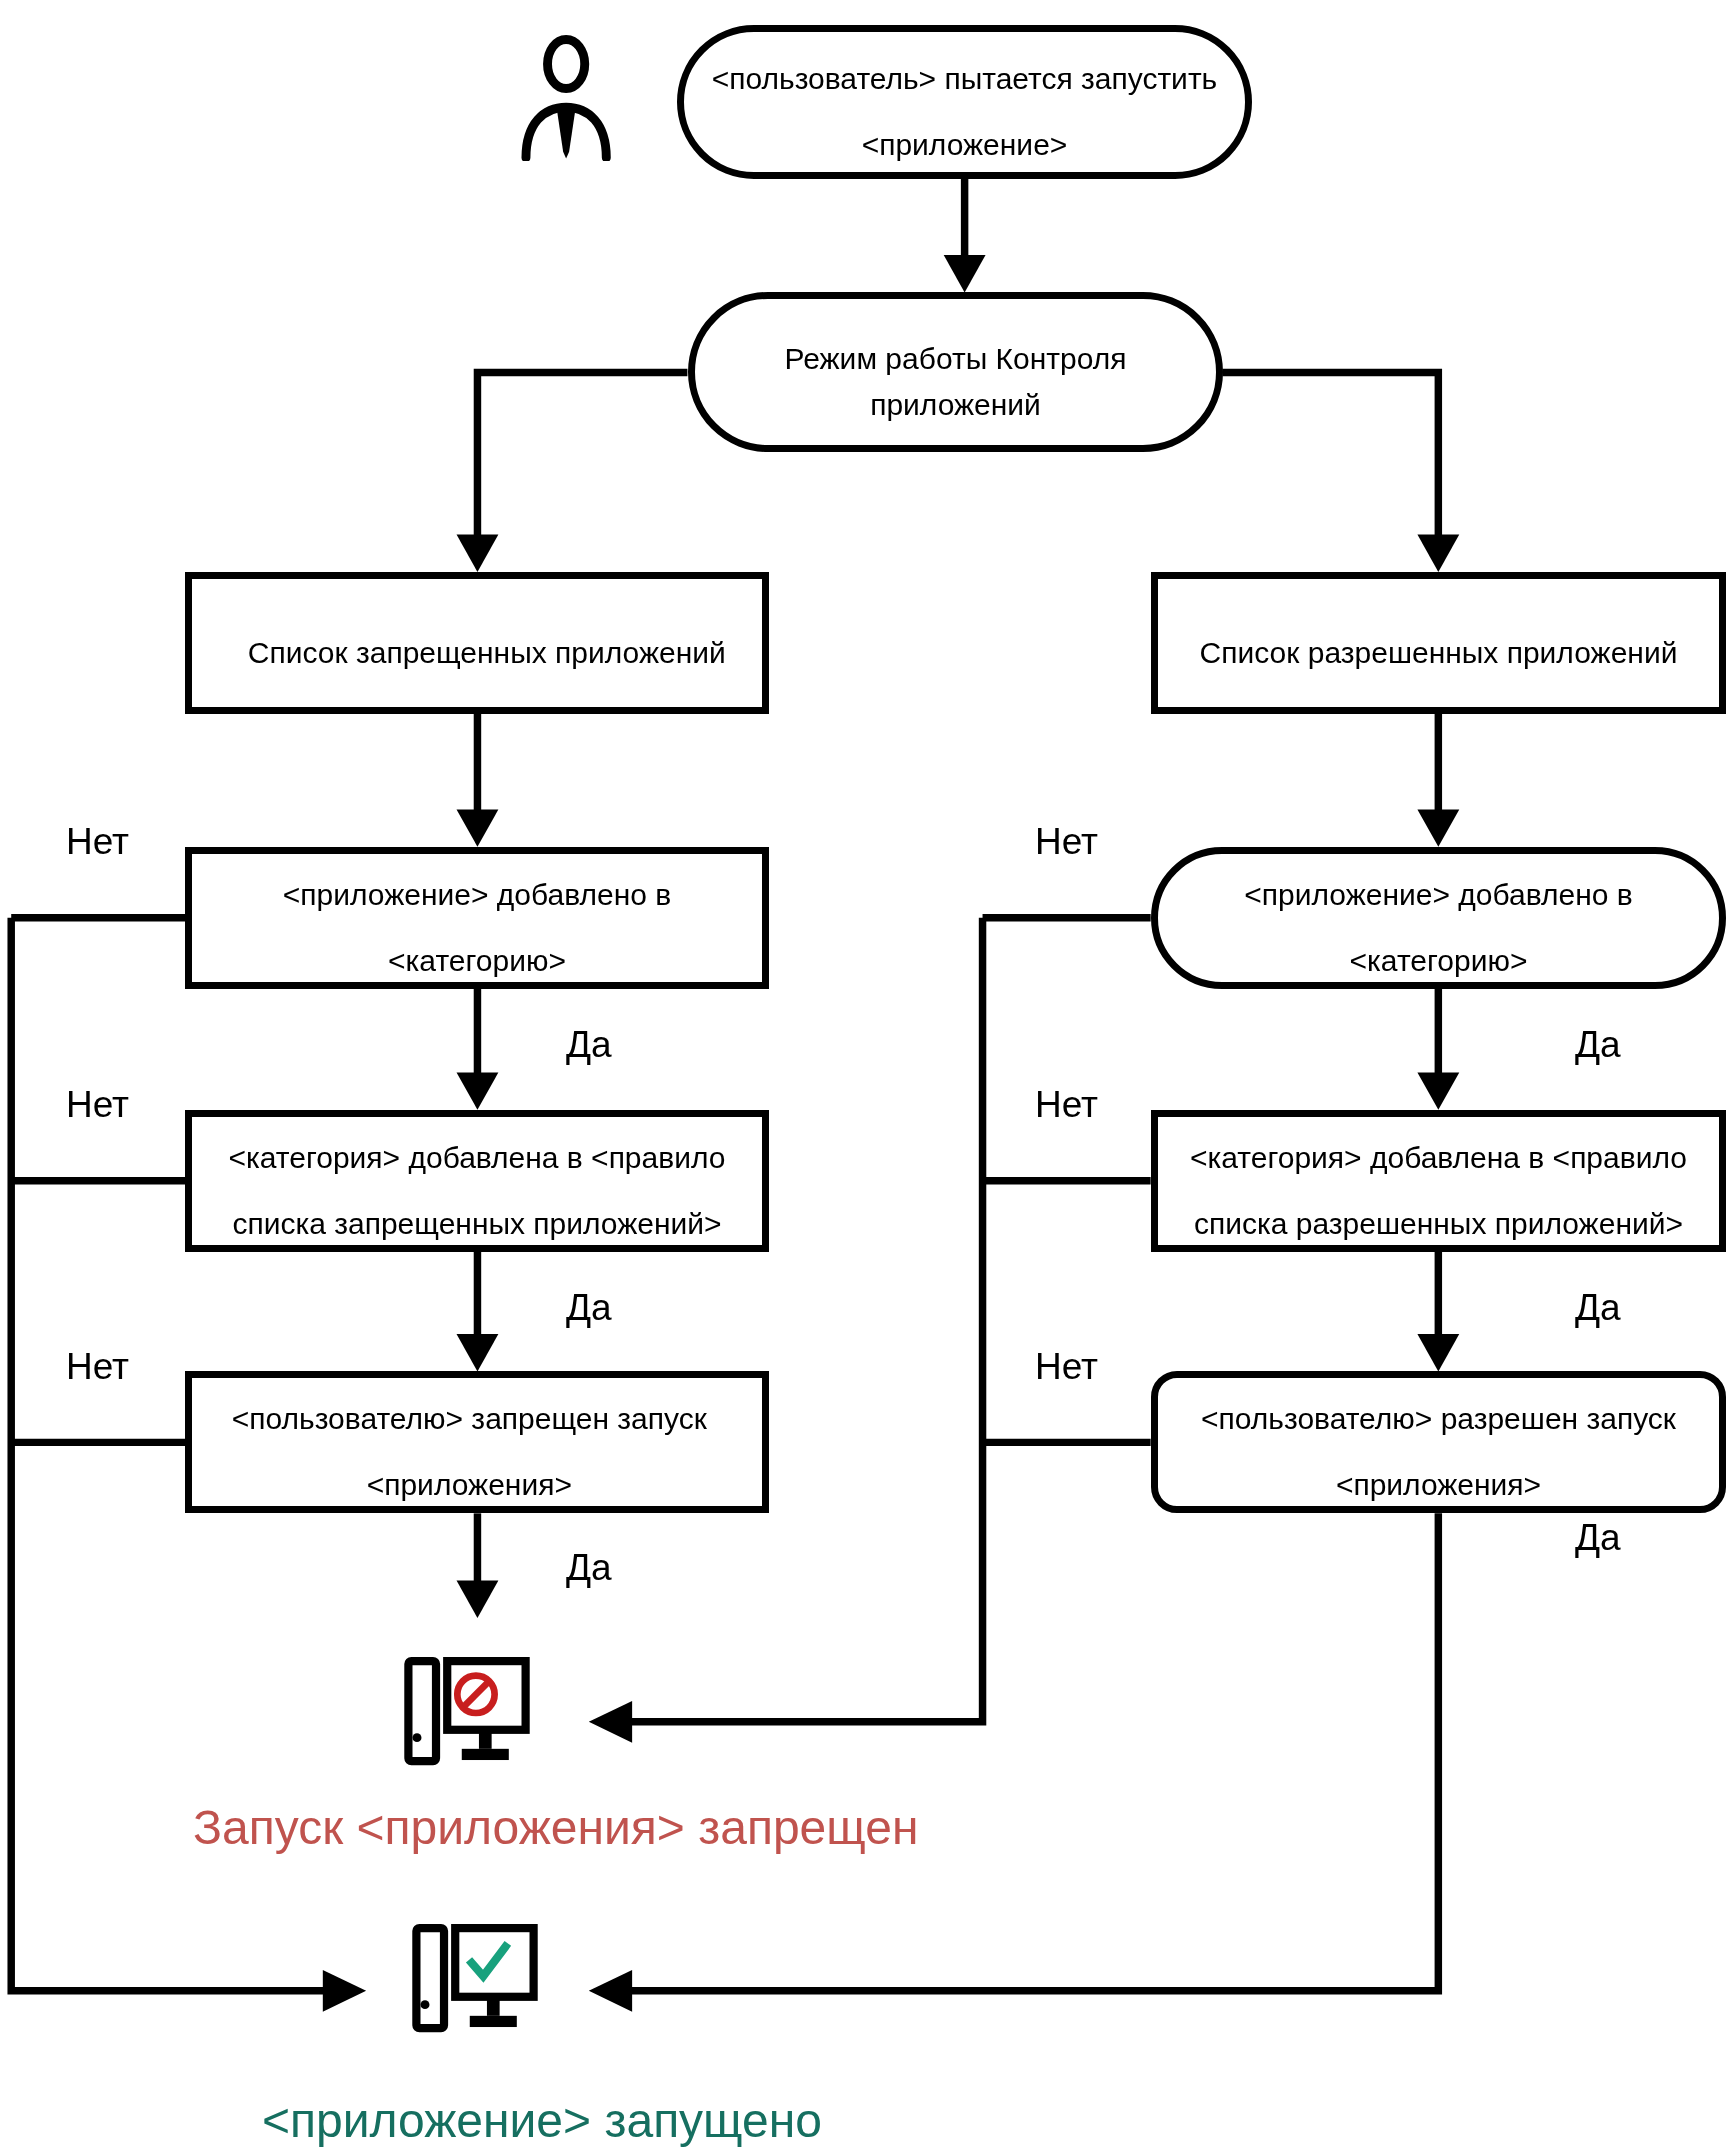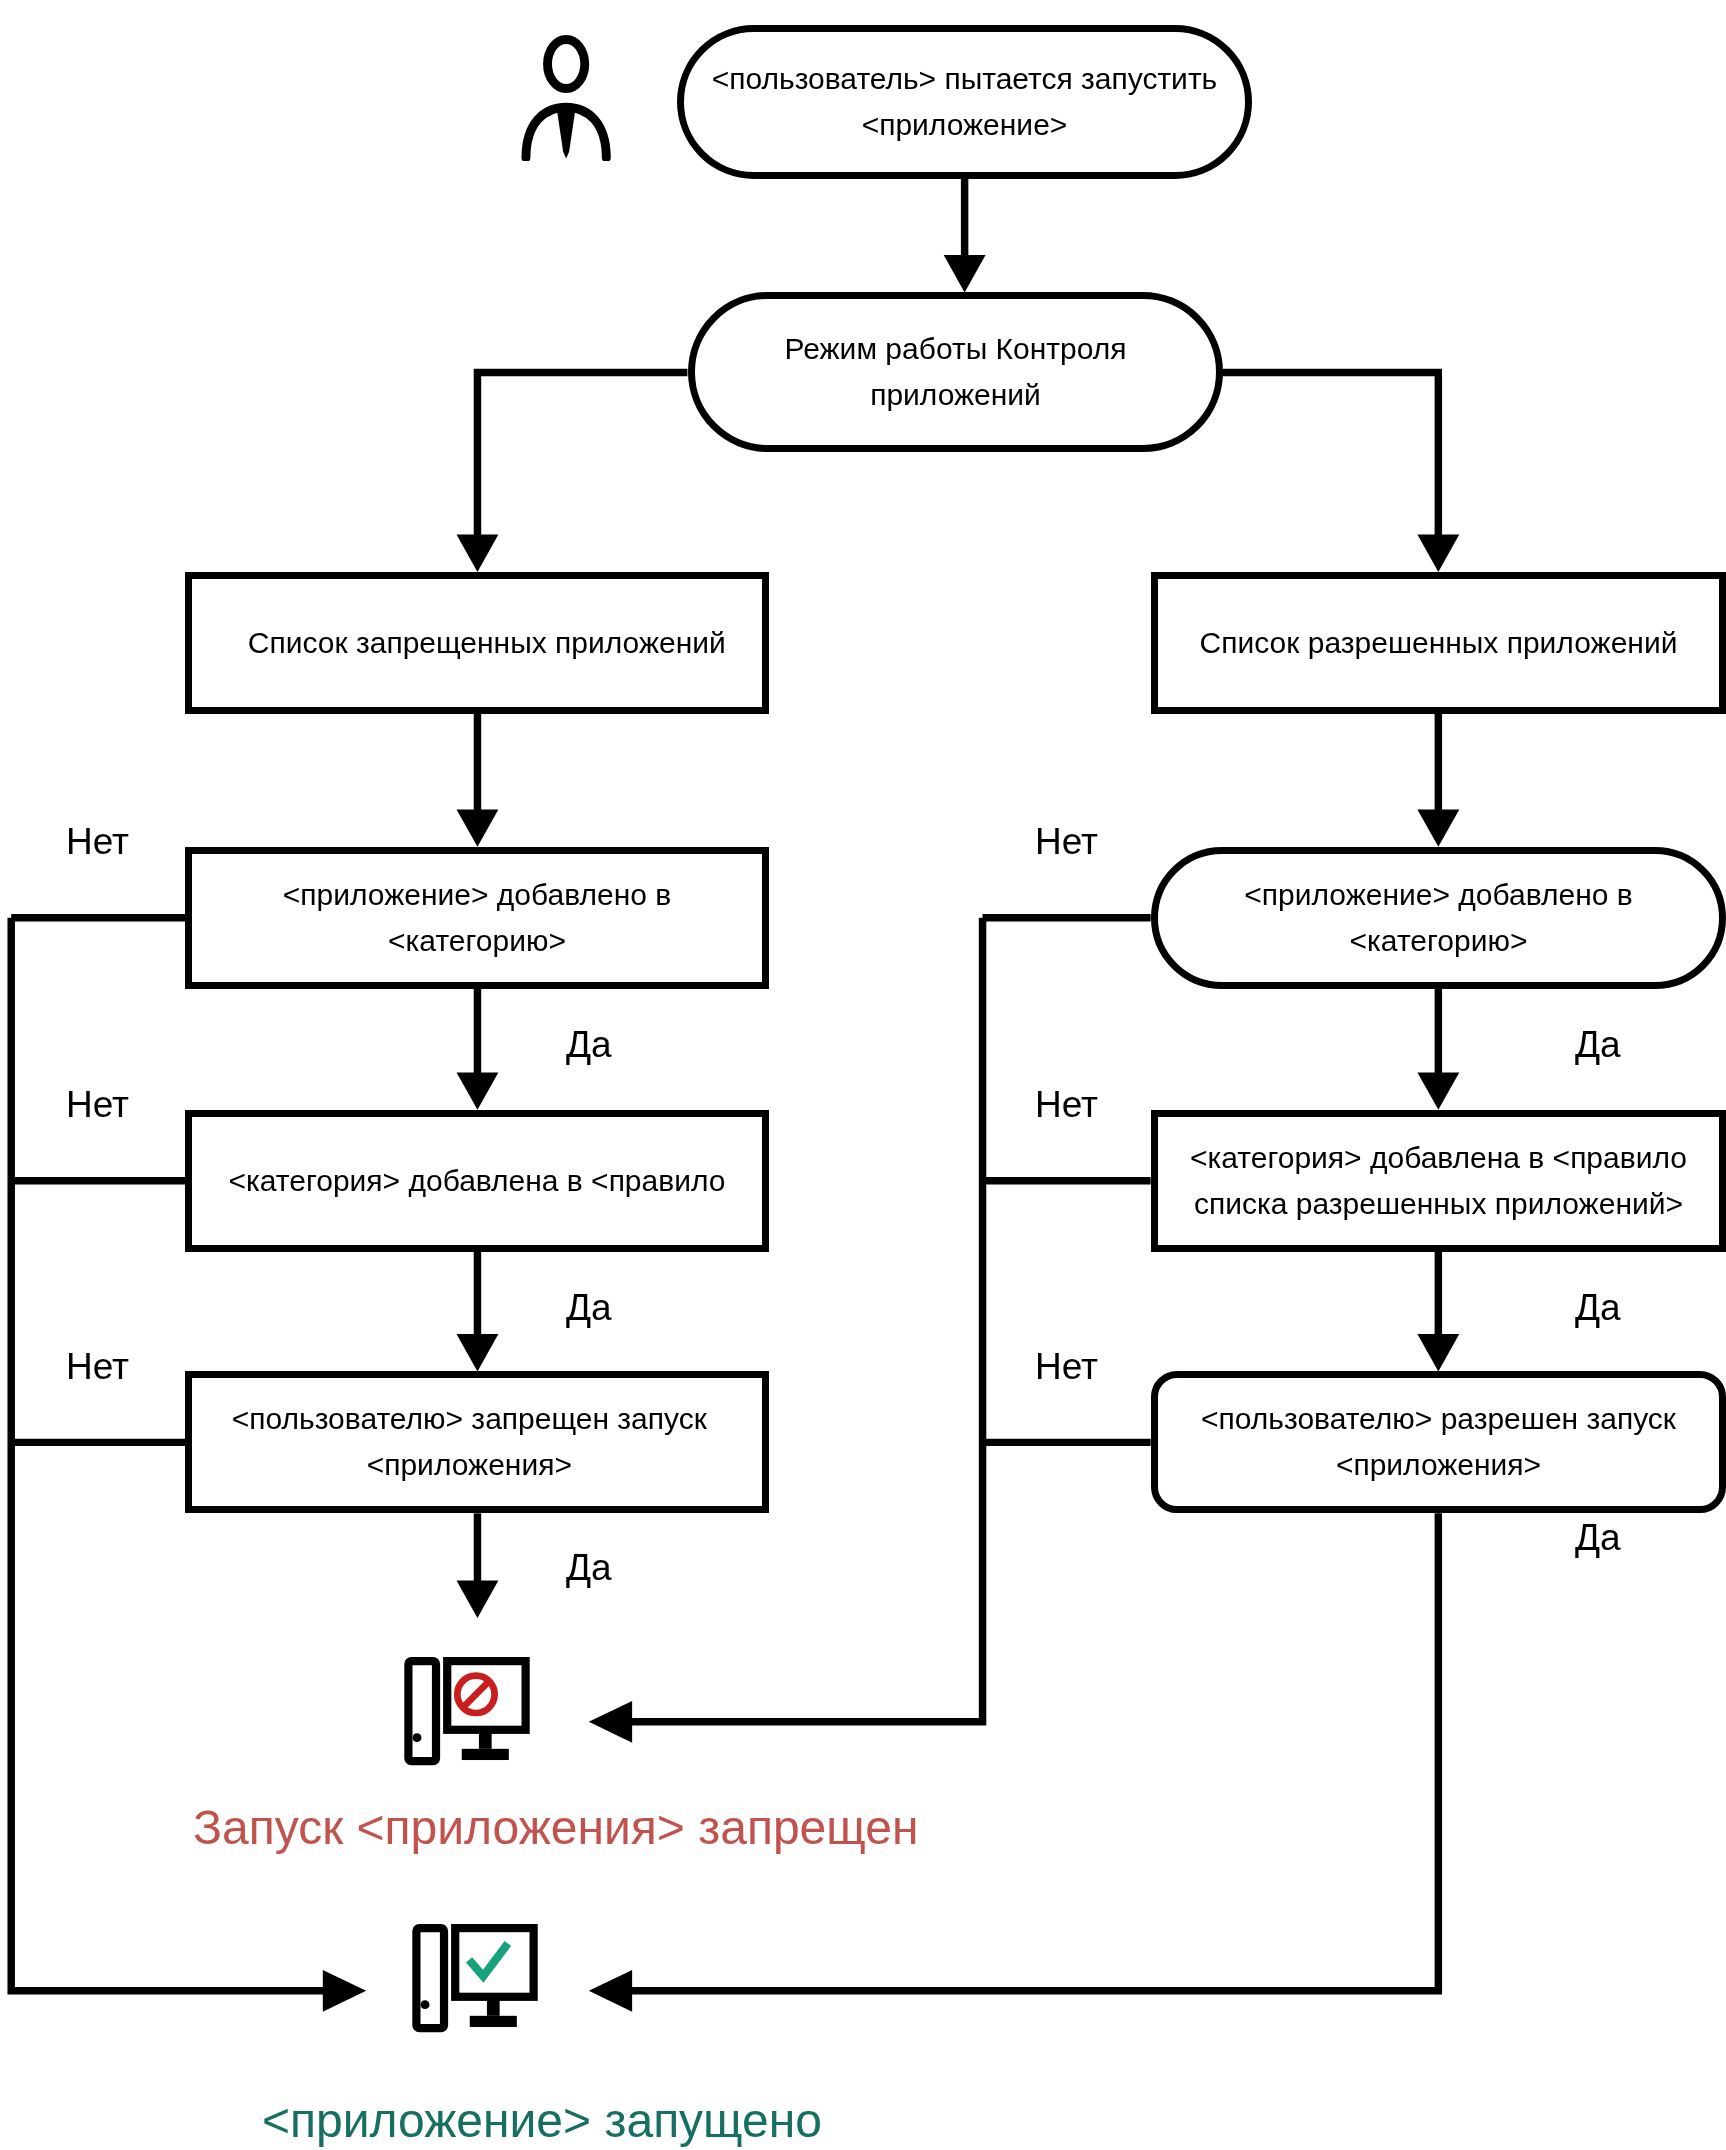--- a/index.html
+++ b/index.html
@@ -14,21 +14,21 @@
   .edges{position:absolute;left:0;top:0;width:1726px;height:2151px;}
   .edges line,.edges polyline{stroke:#000;stroke-width:10;fill:none;}
   .edges polygon{fill:#000;stroke:none;}
   .node{
     position:absolute;box-sizing:border-box;
     border:7.5px solid #000;background:#fff;
     display:flex;flex-direction:column;align-items:center;justify-content:center;
     text-align:center;font-size:30px;line-height:1.55;
     padding:0 22.4px;
   }
-  .node span{display:block;}
+  .node span{display:block;margin-top:20px;}
   .stadium{border-radius:747px;}
   .edge-label{
     position:absolute;font-size:37px;line-height:1.1;color:#000;white-space:nowrap;
   }
   .result-text{
     position:absolute;font-size:48px;line-height:1.2;white-space:nowrap;
   }
   .icon{position:absolute;}
 </style>
 </head>
@@ -112,20 +112,21 @@
     <span>&lt;категорию&gt;</span>
   </div>
 
   <div class="node stadium" style="left:1151px;top:847px;width:575px;height:142px;">
     <span>&lt;приложение&gt; добавлено в</span>
     <span>&lt;категорию&gt;</span>
   </div>
 
   <div class="node" style="left:185px;top:1110px;width:584px;height:142px;">
     <span>&lt;категория&gt; добавлена в &lt;правило</span>
+    <span>списка запрещенных приложений&gt;</span>
   </div>
 
   <div class="node" style="left:1151px;top:1110px;width:575px;height:142px;">
     <span>&lt;категория&gt; добавлена в &lt;правило</span>
     <span>списка разрешенных приложений&gt;</span>
   </div>
 
   <div class="node" style="left:185px;top:1371px;width:584px;height:142px;padding-left:7px;">
     <span>&lt;пользователю&gt; запрещен запуск</span>
     <span>&lt;приложения&gt;</span>

